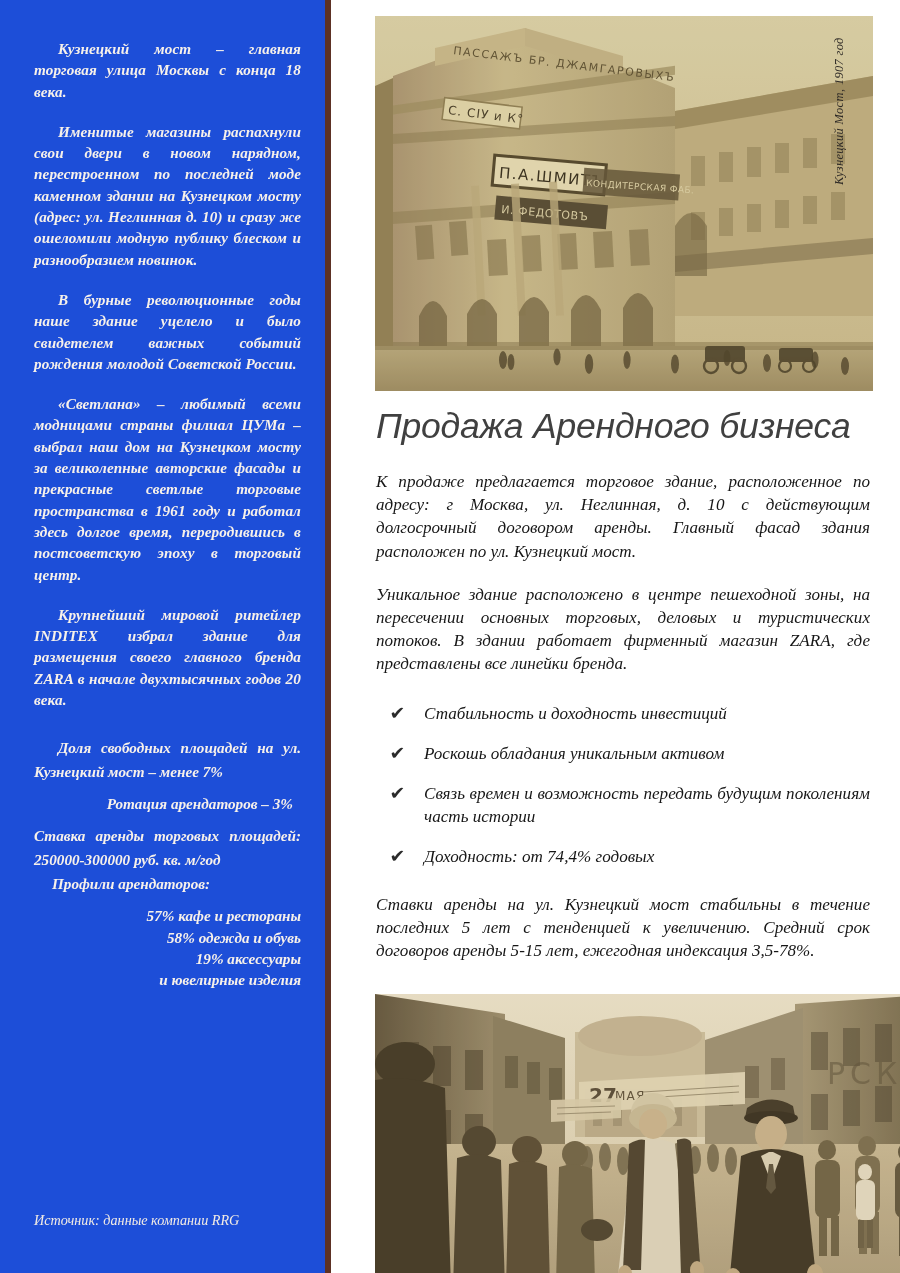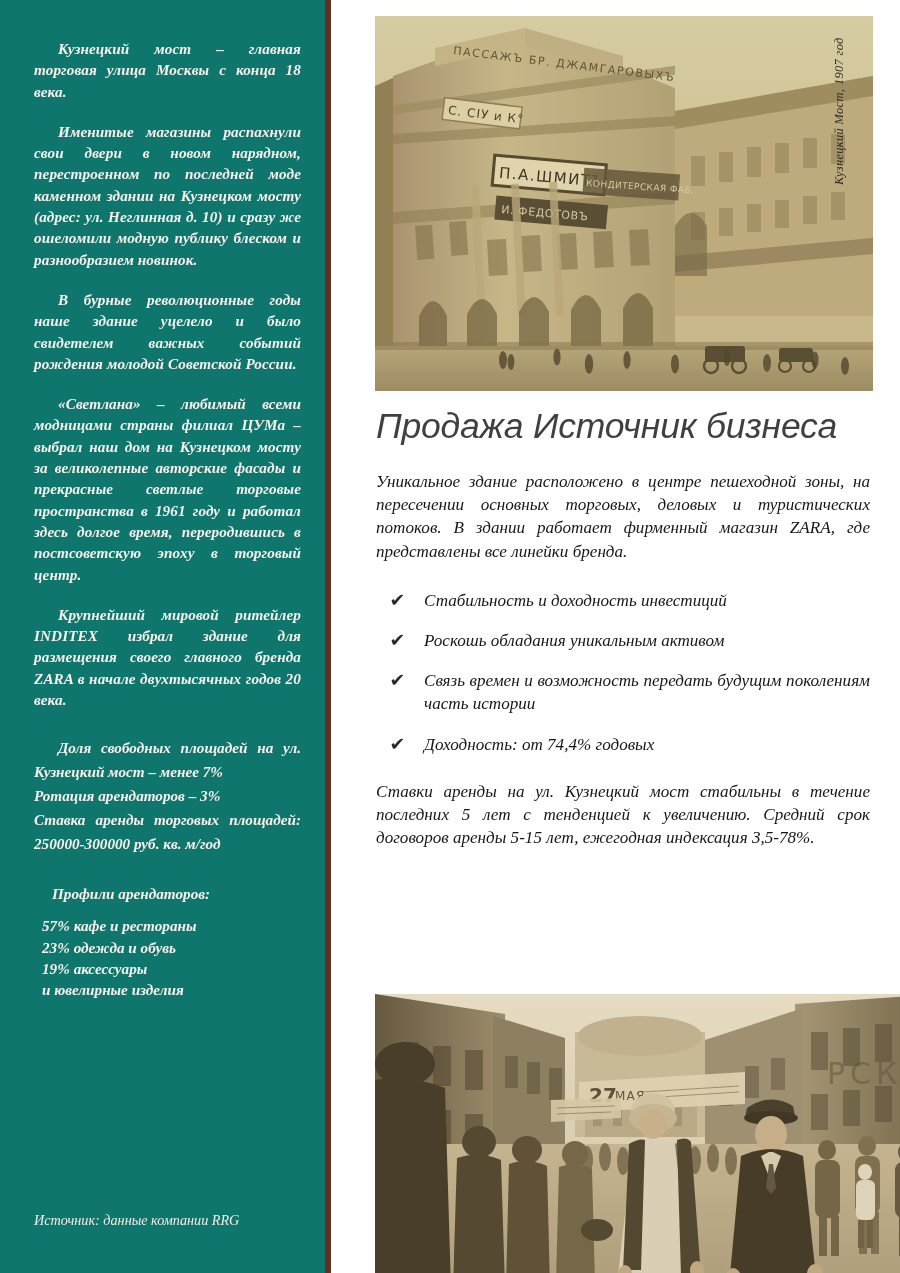--- a/index.html
+++ b/index.html
@@ -9,21 +9,21 @@
     background:#ffffff;
     font-family:"Liberation Serif",serif;
     overflow:hidden;
     position:relative;
   }
   #page{position:relative;width:900px;height:1273px;overflow:hidden;background:#fff;}
 
   
   #sidebar{
     position:absolute;left:0;top:0;width:331px;height:1273px;
-    background:#0f766e;
+    background:#1d4ed8;
     box-sizing:border-box;
     padding:38px 30px 0 34px;
   }
   #sidebar-edge{
     position:absolute;left:325px;top:0;width:6px;height:1273px;
     background:#5d3124;
   }
   .side-p{
     color:#f7f1ea;
     font-family:"Liberation Serif",serif;
@@ -40,26 +40,26 @@
   .side-block{
     color:#f7f1ea;
     font-family:"Liberation Serif",serif;
     font-style:italic;font-weight:bold;
     font-size:15.2px;line-height:24px;
     text-align:justify;
     margin:0;
   }
   #stats-block{margin-top:26px;}
   #stats-first{text-indent:24px;text-align:justify;margin:0;}
-  .stat-line{text-align:left;margin:0;}
+  .stat-line{text-align:right;margin:8px;}
   #profiles-title{
-    margin-top:26px;text-indent:18px;text-align:left;
+    text-indent:18px;text-align:left;
   }
   #profile-list{
-    margin:9px 0 0 8px;padding:0;list-style:none;
+    margin:9px 0 0 14px;padding:0;list-style:none;text-align:right;
   }
   #profile-list li{
     color:#f7f1ea;font-style:italic;font-weight:bold;
     font-size:15.2px;line-height:21.3px;
     font-family:"Liberation Serif",serif;
   }
   #source-note{
     position:absolute;left:34px;bottom:44px;width:262px;
     color:#f3ece4;
     font-family:"Liberation Serif",serif;
@@ -159,21 +159,21 @@
 
     <div id="stats-block">
       <p class="side-block" id="stats-first">Доля свободных площадей на ул. Кузнецкий мост – менее 7%</p>
       <p class="side-block stat-line">Ротация арендаторов –  3%</p>
       <p class="side-block">Ставка аренды торговых площадей:   250000-300000  руб. кв. м/год</p>
     </div>
 
     <p class="side-block" id="profiles-title">Профили арендаторов:</p>
     <ul id="profile-list">
       <li>57% кафе и рестораны</li>
-      <li>23% одежда и обувь</li>
+      <li>58% одежда и обувь</li>
       <li>19% аксессуары</li>
       <li>и ювелирные изделия</li>
     </ul>
 
     <div id="source-note">Источник: данные компании RRG</div>
   </aside>
   <div id="sidebar-edge"></div>
 
   <figure id="photo-top">
     <svg viewBox="0 0 498 375" preserveAspectRatio="none">
@@ -313,22 +313,23 @@
 
       <polygon points="0,70 18,62 18,330 0,330" fill="#8e7d54"></polygon>
 
       <rect x="0" y="0" width="498" height="375" fill="#b49a5c" opacity=".13"></rect>
     </svg>
   </figure>
 
   <div id="photo-top-caption">Кузнецкий Мост, 1907 год</div>
 
   <main id="main">
-    <h1 id="main-heading">Продажа Источник бизнеса</h1>
-
+    <h1 id="main-heading">Продажа Арендного бизнеса</h1>
+
+    <p class="main-p">К продаже предлагается торговое здание, расположенное по адресу: г Москва, ул. Неглинная, д. 10 с действующим долгосрочный договором аренды. Главный фасад здания расположен по ул. Кузнецкий мост.</p>
     <p class="main-p">Уникальное здание расположено в центре пешеходной зоны, на пересечении основных торговых, деловых и туристических потоков. В здании работает фирменный магазин ZARA, где представлены все линейки бренда.</p>
 
     <ul id="bullets">
       <li>
         <span class="tick">✔</span>
         <span>Стабильность и доходность инвестиций</span>
       </li>
       <li>
         <span class="tick">✔</span>
         <span>Роскошь обладания уникальным активом</span>

